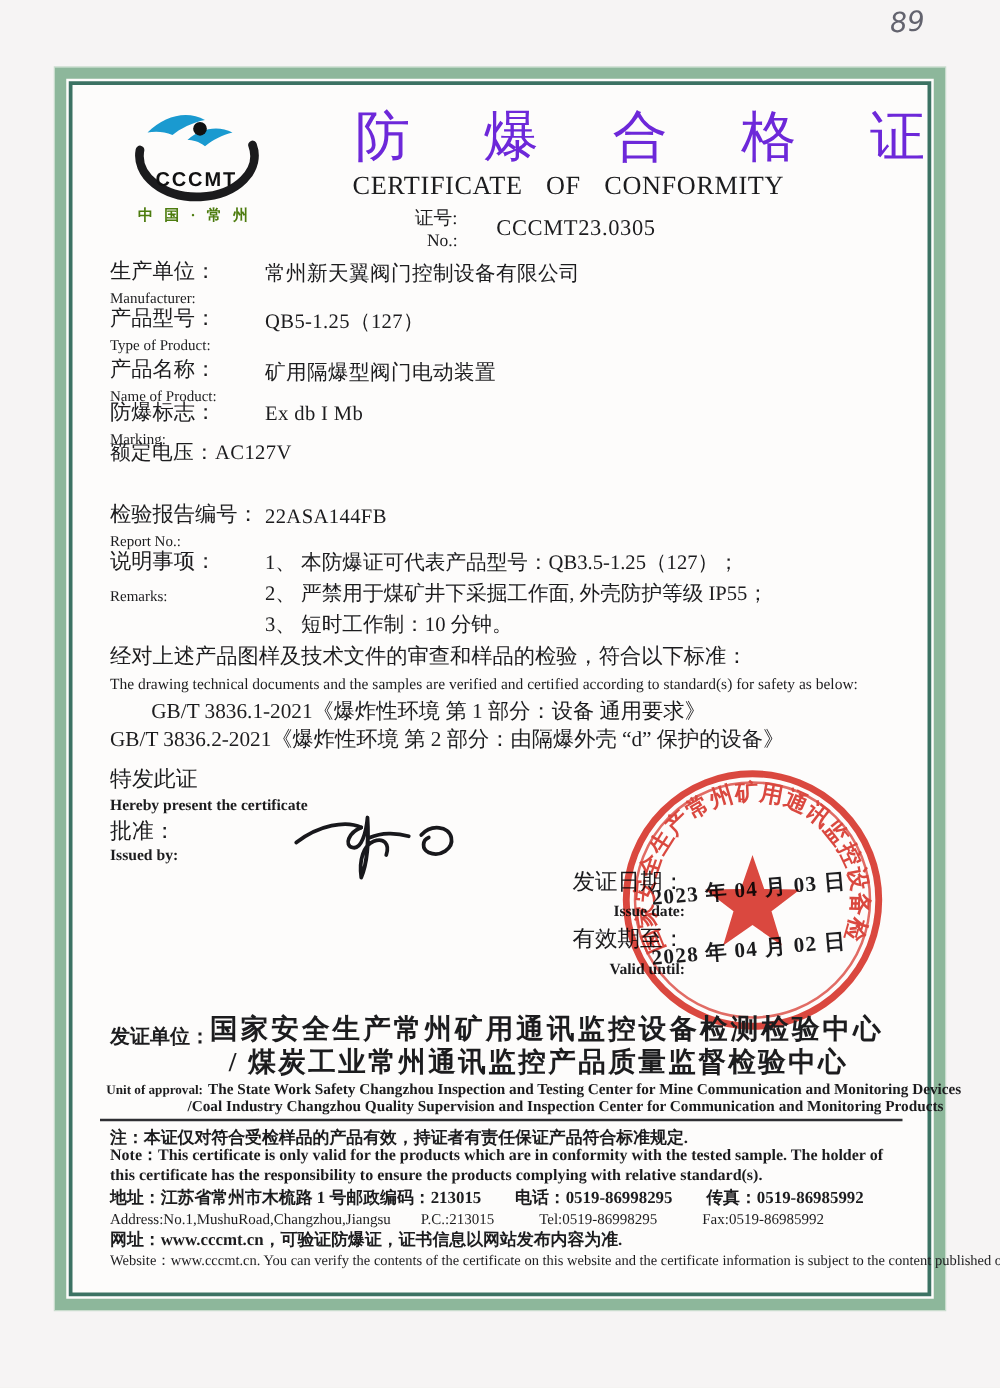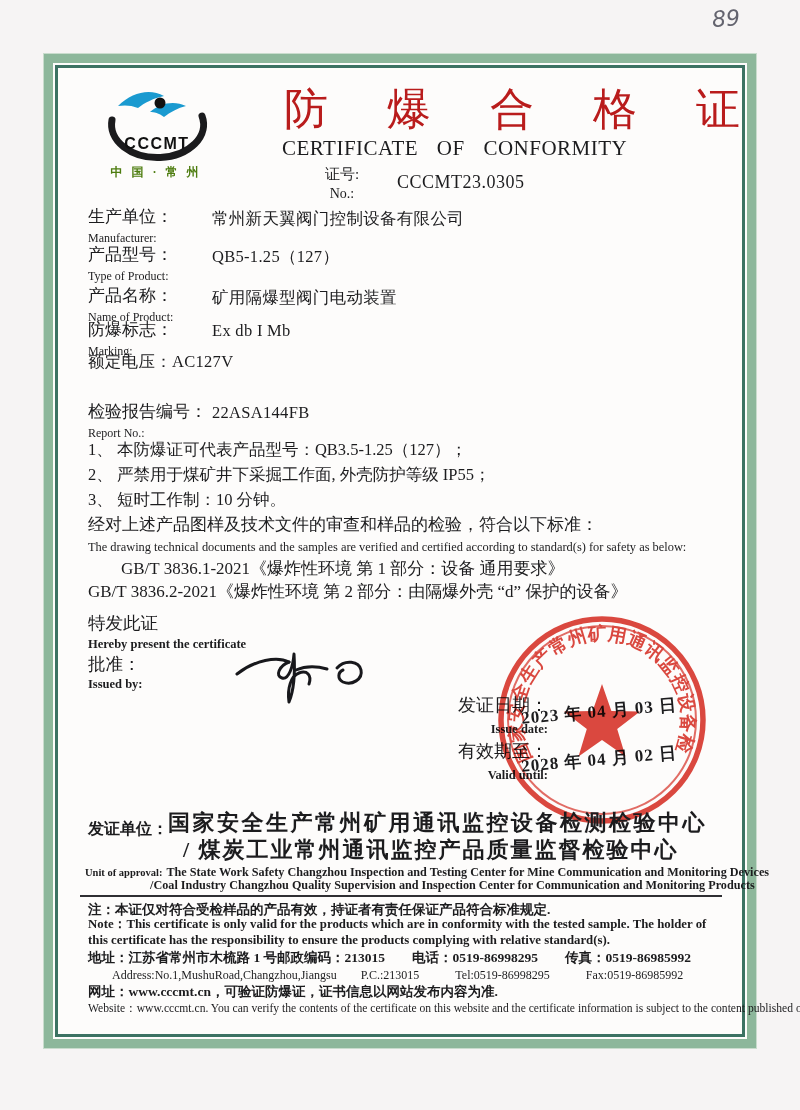--- a/index.html
+++ b/index.html
@@ -23,24 +23,24 @@
   }
   .frame-inner {
     position:absolute; left:2px; top:2px; right:2px; bottom:2px;
     border:3px solid #3c7263;
   }
   
   .logo { position:absolute; left:98px; top:86px; }
   .logo-sub { position:absolute; left:100px; top:164px; width:112px; text-align:center;
     font-size:12px; letter-spacing:3px; color:#4d7c0f; font-weight:bold; }
   .title-zh { position:absolute; left:284px; top:80px; font-size:44px; letter-spacing:24px;
-    white-space:nowrap; color:#b91c1c; }
+    white-space:nowrap; color:#6d28d9; }
   .title-en { position:absolute; left:282px; top:136px; width:336px; text-align:center;
     font-size:21px; letter-spacing:.5px; word-spacing:13px; white-space:nowrap; }
-  .certno-labels { position:absolute; left:318px; top:165px; width:48px; text-align:center; }
+  .certno-labels { position:absolute; left:318px; top:165px; width:48px; text-align:right; }
   .certno-labels .zh { font-size:15px; }
   .certno-labels .en { font-size:14px; margin-top:2px; }
   .certno-value { position:absolute; left:397px; top:172px; font-size:18px; letter-spacing:.5px; }
   
   .field { position:absolute; left:88px; width:645px; display:flex; }
   .f-label { width:124px; flex:none; }
   .f-label .zh { font-size:17px; white-space:nowrap; }
   .f-label .en { font-size:12px; margin-top:3px; white-space:nowrap; }
   .f-value { font-size:16.5px; padding-top:3px; letter-spacing:.3px; }
   .remark-line { font-size:16.5px; line-height:25px; white-space:nowrap; }
@@ -73,21 +73,21 @@
     letter-spacing:2px; white-space:nowrap; }
   .au-en1 { position:absolute; left:85px; top:862px; white-space:nowrap; font-weight:bold; }
   .au-en1 .lbl { font-size:10.5px; }
   .au-en1 .txt { font-size:12.2px; }
   .au-en2 { position:absolute; left:150px; top:878px; font-size:12.2px; font-weight:bold; white-space:nowrap; }
   .rule { position:absolute; left:80px; top:895px; width:642px; height:2px; background:#2f2f33; }
   
   .note-zh { position:absolute; left:88px; top:901px; font-size:13.5px; font-weight:bold; white-space:pre-wrap; }
   .note-en { position:absolute; left:88px; top:917px; width:632px; font-size:12.8px; font-weight:bold; line-height:15.5px; }
   .addr-zh { position:absolute; left:88px; top:949px; font-size:13.5px; font-weight:bold; white-space:pre-wrap; }
-  .addr-en { position:absolute; left:88px; top:967px; font-size:12px; white-space:pre-wrap;margin-left:24px; }
+  .addr-en { position:absolute; left:88px; top:967px; font-size:12px; white-space:pre-wrap; }
   .web-zh  { position:absolute; left:88px; top:983px; font-size:13.5px; font-weight:bold; white-space:pre-wrap; }
   .web-en  { position:absolute; left:88px; top:1001px; font-size:11.6px; white-space:nowrap; }
 </style>
 </head>
 <body>
 
 <div class="page">
 
   <div class="corner-note">89</div>
 
@@ -150,20 +150,24 @@
 
   <div class="field" style="top:400px">
     <div class="f-label">
       <div class="zh">检验报告编号：</div>
       <div class="en">Report No.:</div>
     </div>
     <div class="f-value">22ASA144FB</div>
   </div>
 
   <div class="field" style="top:437px">
+    <div class="f-label">
+      <div class="zh">说明事项：</div>
+      <div class="en" style="margin-top:10px">Remarks:</div>
+    </div>
     <div>
       <div class="remark-line">1、 本防爆证可代表产品型号：QB3.5-1.25（127）；</div>
       <div class="remark-line">2、 严禁用于煤矿井下采掘工作面, 外壳防护等级 IP55；</div>
       <div class="remark-line">3、 短时工作制：10 分钟。</div>
     </div>
   </div>
 
   <div class="std-intro-zh">经对上述产品图样及技术文件的审查和样品的检验，符合以下标准：</div>
   <div class="std-intro-en">The drawing technical documents and the samples are verified and certified according to standard(s) for safety as below:</div>
   <div class="std-line1">GB/T 3836.1-2021《爆炸性环境 第 1 部分：设备 通用要求》</div>

